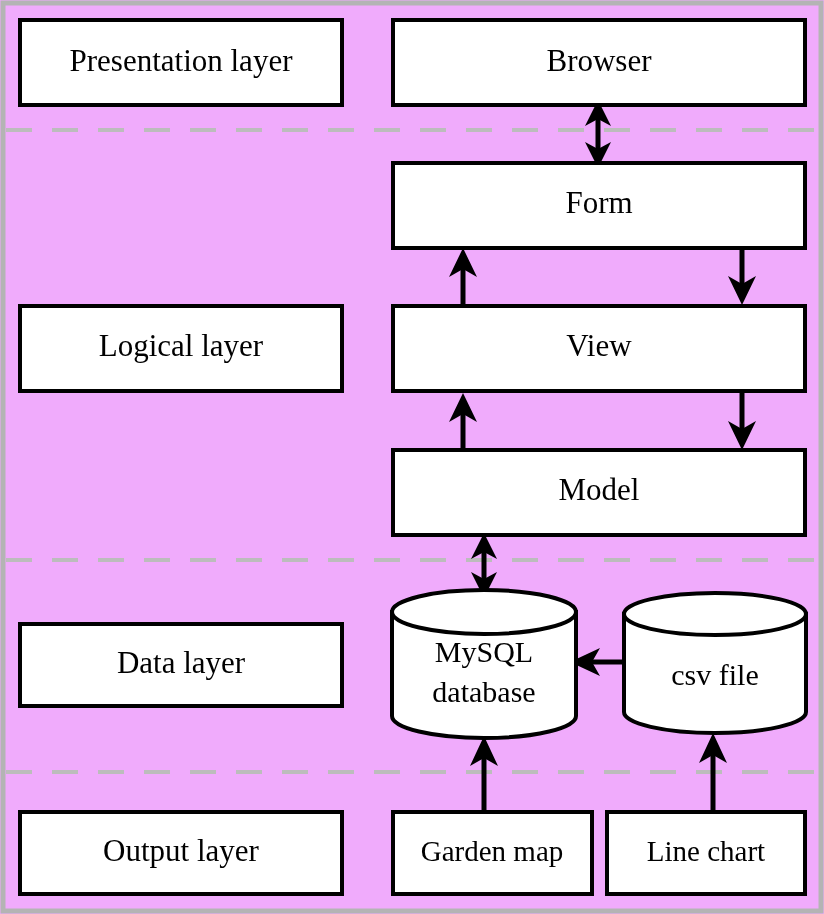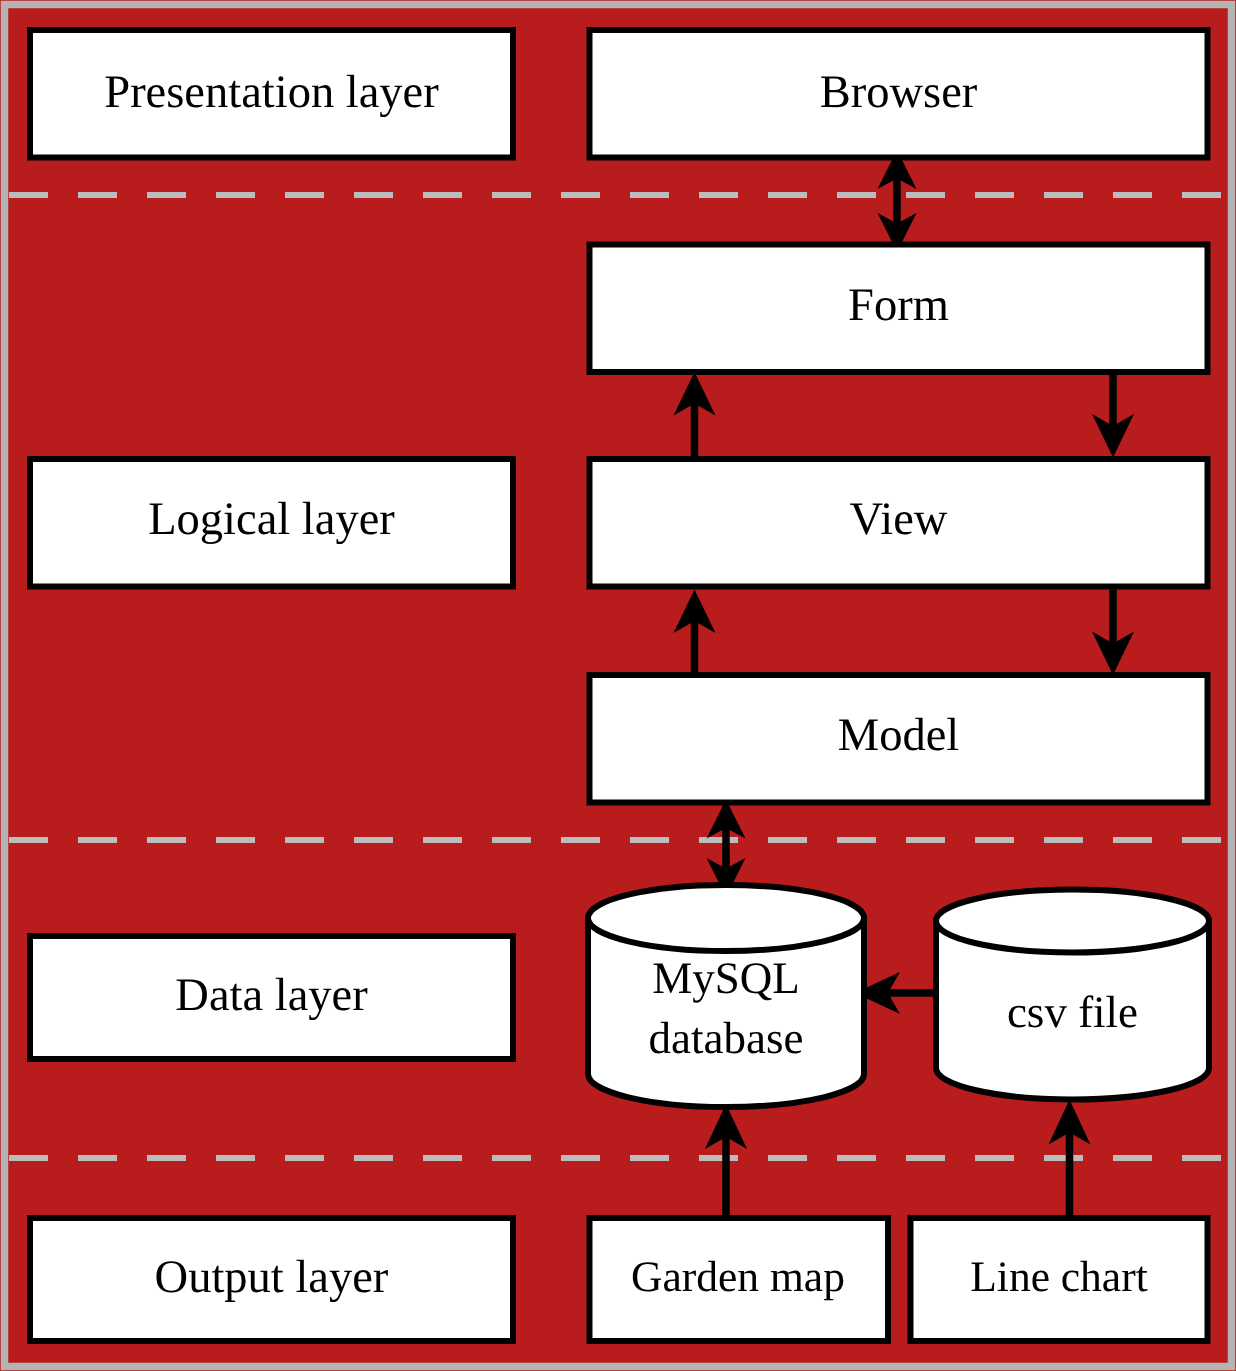--- a/index.html
+++ b/index.html
@@ -8,21 +8,21 @@
     padding: 0;
     background: #ffffff;
   }
   body {
     font-family: "Liberation Serif", "DejaVu Serif", serif;
   }
   #diagram-root {
     position: relative;
     width: 824px;
     height: 914px;
-    background: #b91c1c;
+    background: #f0abfc;
     overflow: hidden;
   }
   svg.canvas {
     position: absolute;
     top: 0;
     left: 0;
     width: 824px;
     height: 914px;
     display: block;
   }

